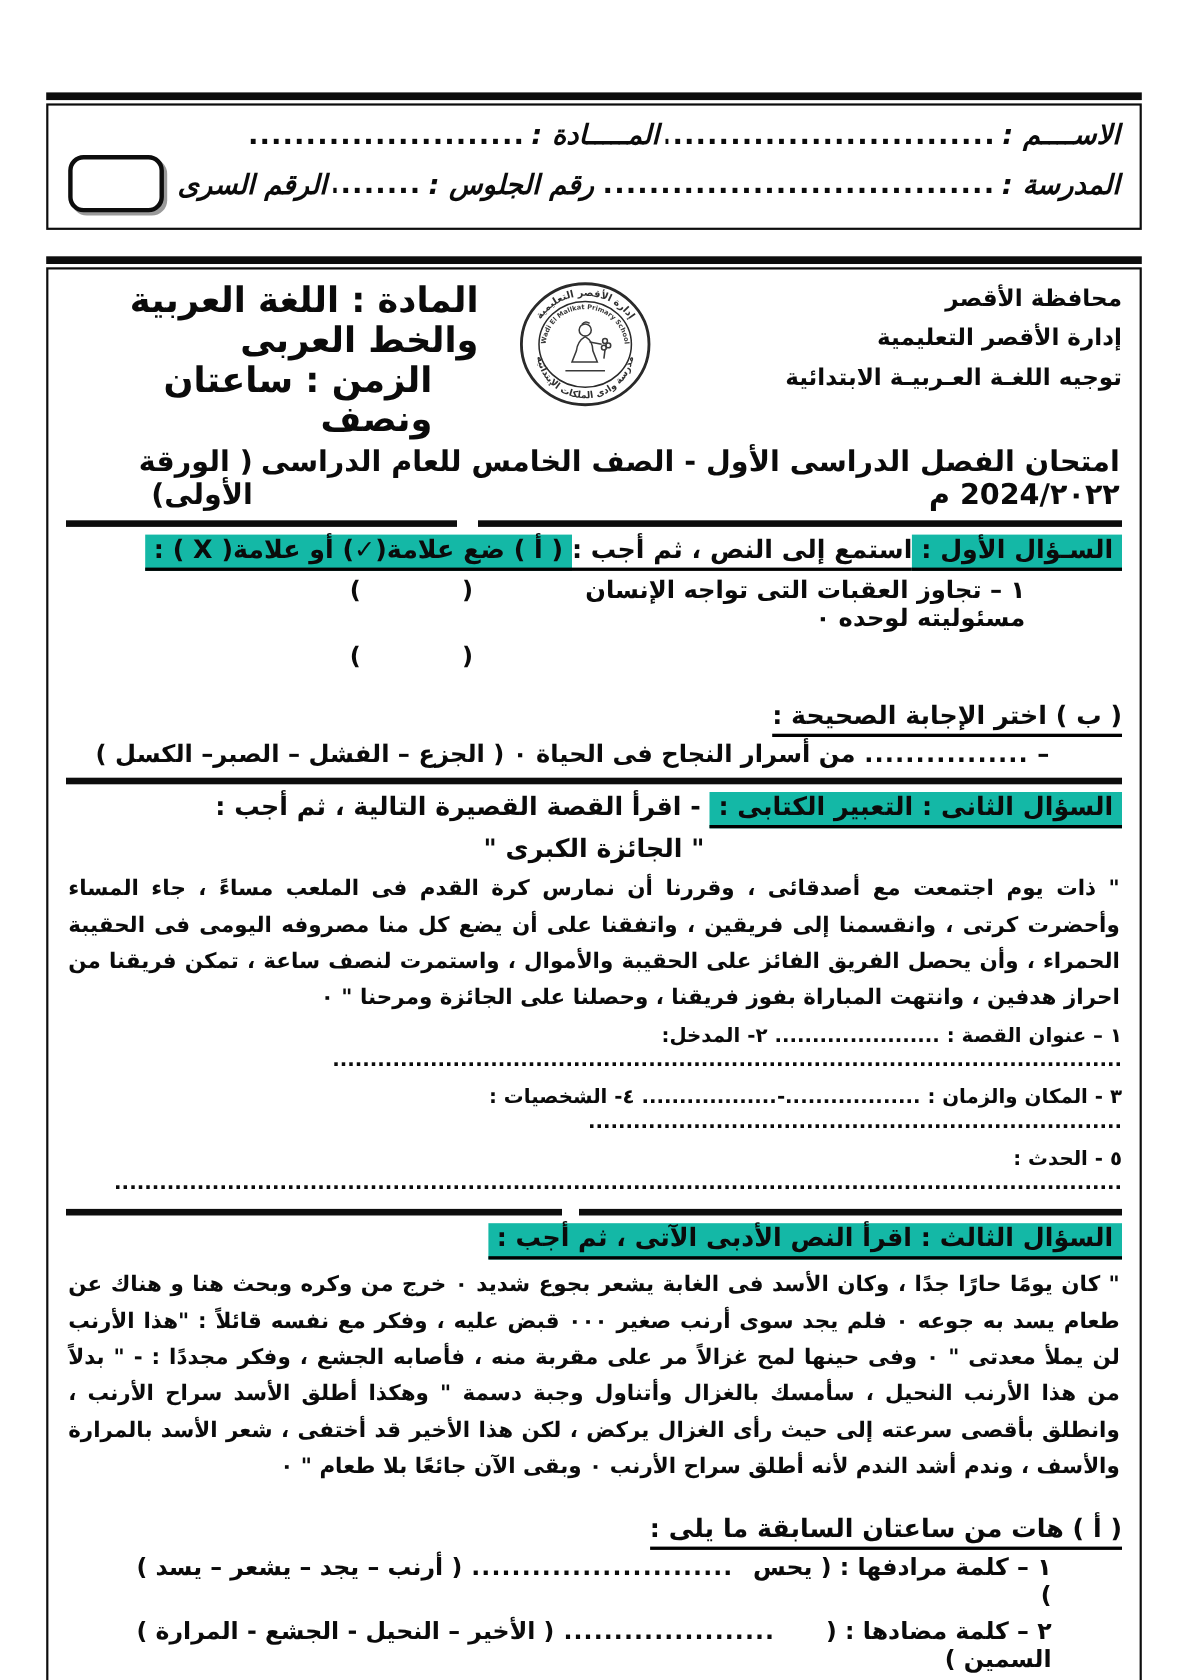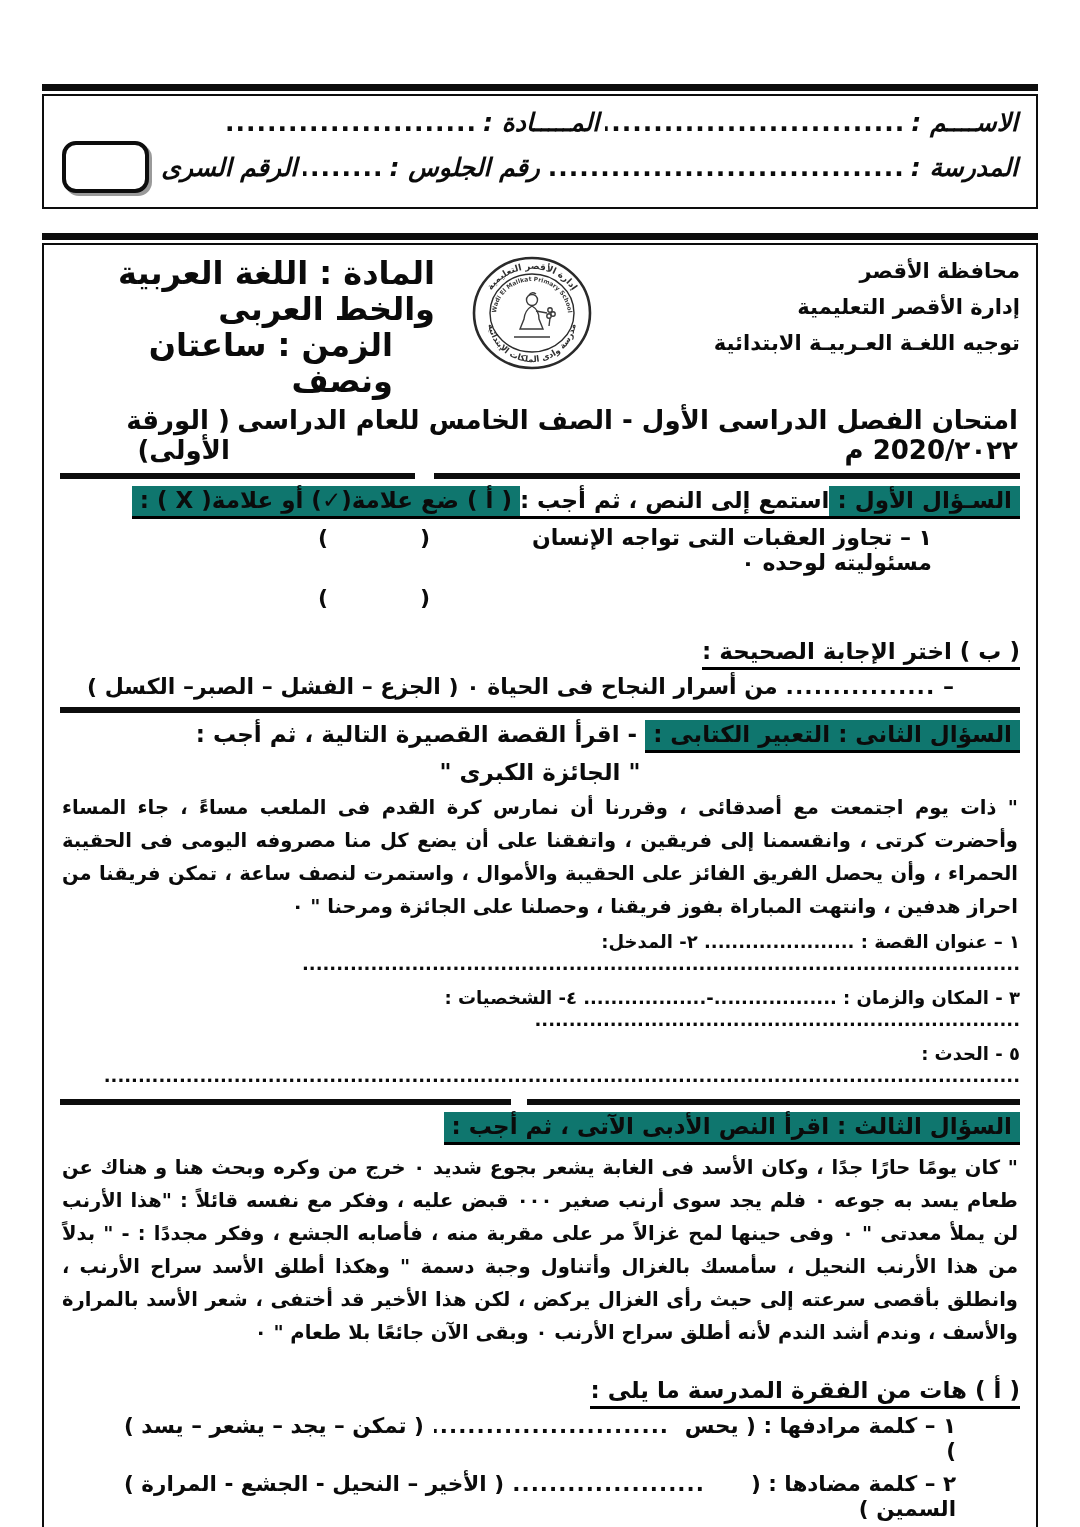--- a/index.html
+++ b/index.html
@@ -39,21 +39,21 @@
   .stamp-holder { position: absolute; left: 410px; top: 2px; width: 124px; }
 
   .exam-title { display: flex; justify-content: space-between; align-items: baseline;
     font-size: 26px; font-weight: 700; margin: 6px 2px 8px; }
 
   .hr { height: 6px; background: #0d0d0d; margin: 8px 0; }
   .hr.gap1 { background: linear-gradient(to right, #0d0d0d 0 37%, transparent 37% 39%, #0d0d0d 39% 100%); }
   .hr.gap2 { background: linear-gradient(to right, #0d0d0d 0 47%, transparent 47% 48.6%, #0d0d0d 48.6% 100%); }
 
   .q-head { font-size: 23px; font-weight: 700; margin: 6px 0 12px; }
-  .gray { background: #0f766e; padding: 1px 8px 2px; }
+  .gray { background: #14b8a6; padding: 1px 8px 2px; }
   .uline { border-bottom: 3px solid #000; padding-bottom: 3px; }
 
   .tick-row { display: flex; align-items: baseline; font-size: 22px; font-weight: 700;
     margin: 10px 0; padding-inline-start: 88px; padding-inline-end: 258px; }
   .tick-row .paren { margin-inline-start: auto; white-space: pre; }
   .paren { white-space: pre; font-weight: 700; }
 
   .sub-head { font-size: 23px; font-weight: 700; margin: 28px 0 10px; }
   .q1b-item { font-size: 22px; font-weight: 700; margin: 8px 0 4px; padding-inline-start: 66px; }
   .inline-dots { display: inline-block; width: 150px; overflow: hidden; white-space: nowrap; vertical-align: bottom; letter-spacing: 1px; }
@@ -136,21 +136,21 @@
           </g>
         </svg>
       </div>
       <div class="head-left">
         <div>المادة : اللغة العربية والخط العربى</div>
         <div class="time-line">الزمن : ساعتان ونصف</div>
       </div>
     </div>
 
     <div class="exam-title">
-      <span>امتحان الفصل الدراسى الأول - الصف الخامس للعام الدراسى 2020/٢٠٢٢ م</span>
+      <span>امتحان الفصل الدراسى الأول - الصف الخامس للعام الدراسى 2024/٢٠٢٢ م</span>
       <span>( الورقة الأولى)</span>
     </div>
 
     <div class="hr gap1"></div>
 
     <div class="q-head">
       <span class="gray uline">السـؤال الأول :</span><span class="uline">استمع إلى النص ، ثم أجب :</span><span class="gray uline">( أ )  ضع علامة(✓) أو علامة( X ) :</span>
     </div>
     <div class="tick-row">
       <span>١ – تجاوز العقبات التى تواجه الإنسان مسئوليته لوحده ٠</span>
@@ -194,26 +194,26 @@
       <span class="dotrun">......................................................................................................................................</span>
     </p>
 
     <div class="hr gap2"></div>
 
     <div class="q-head">
       <span class="gray uline">السؤال الثالث : اقرأ النص الأدبى الآتى ، ثم أجب :</span>
     </div>
     <p class="story">" كان يومًا حارًا جدًا ، وكان الأسد فى الغابة يشعر بجوع شديد ٠  خرج من وكره وبحث هنا و هناك عن طعام يسد به جوعه ٠ فلم يجد سوى أرنب صغير ٠٠٠ قبض عليه ، وفكر مع نفسه قائلاً : "هذا الأرنب لن يملأ معدتى " ٠ وفى حينها لمح غزالاً مر على مقربة منه ، فأصابه الجشع ، وفكر مجددًا : - " بدلاً من هذا الأرنب النحيل ، سأمسك بالغزال وأتناول وجبة دسمة " وهكذا أطلق الأسد سراح الأرنب ، وانطلق بأقصى سرعته إلى حيث رأى الغزال يركض ، لكن هذا الأخير قد أختفى ، شعر الأسد بالمرارة والأسف ، وندم أشد الندم لأنه أطلق سراح الأرنب ٠ وبقى الآن جائعًا بلا طعام " ٠</p>
     <div class="sub-head">
-      <span class="uline">( أ ) هات من الفقرة المدرسة ما يلى :</span>
+      <span class="uline">( أ ) هات من ساعتان السابقة ما يلى :</span>
     </div>
     <div class="syn-row">
       <span>١ – كلمة مرادفها : ( يحس )</span>
       <span class="dots mid-dots">...........................................</span>
-      <span class="opts">( تمكن –  يجد  – يشعر –  يسد )</span>
+      <span class="opts">( أرنب –  يجد  – يشعر –  يسد )</span>
     </div>
     <div class="syn-row">
       <span>٢ – كلمة مضادها : (  السمين )</span>
       <span class="dots mid-dots">...........................................</span>
       <span class="opts">( الأخير –  النحيل  - الجشع  -  المرارة )</span>
     </div>
     <div class="tick-row q3b">
       <span>١ -  بحث الأسد عن ماء هنا وهناك يروى عطشه ٠</span>
       <span class="paren">(          )</span>
     </div>

